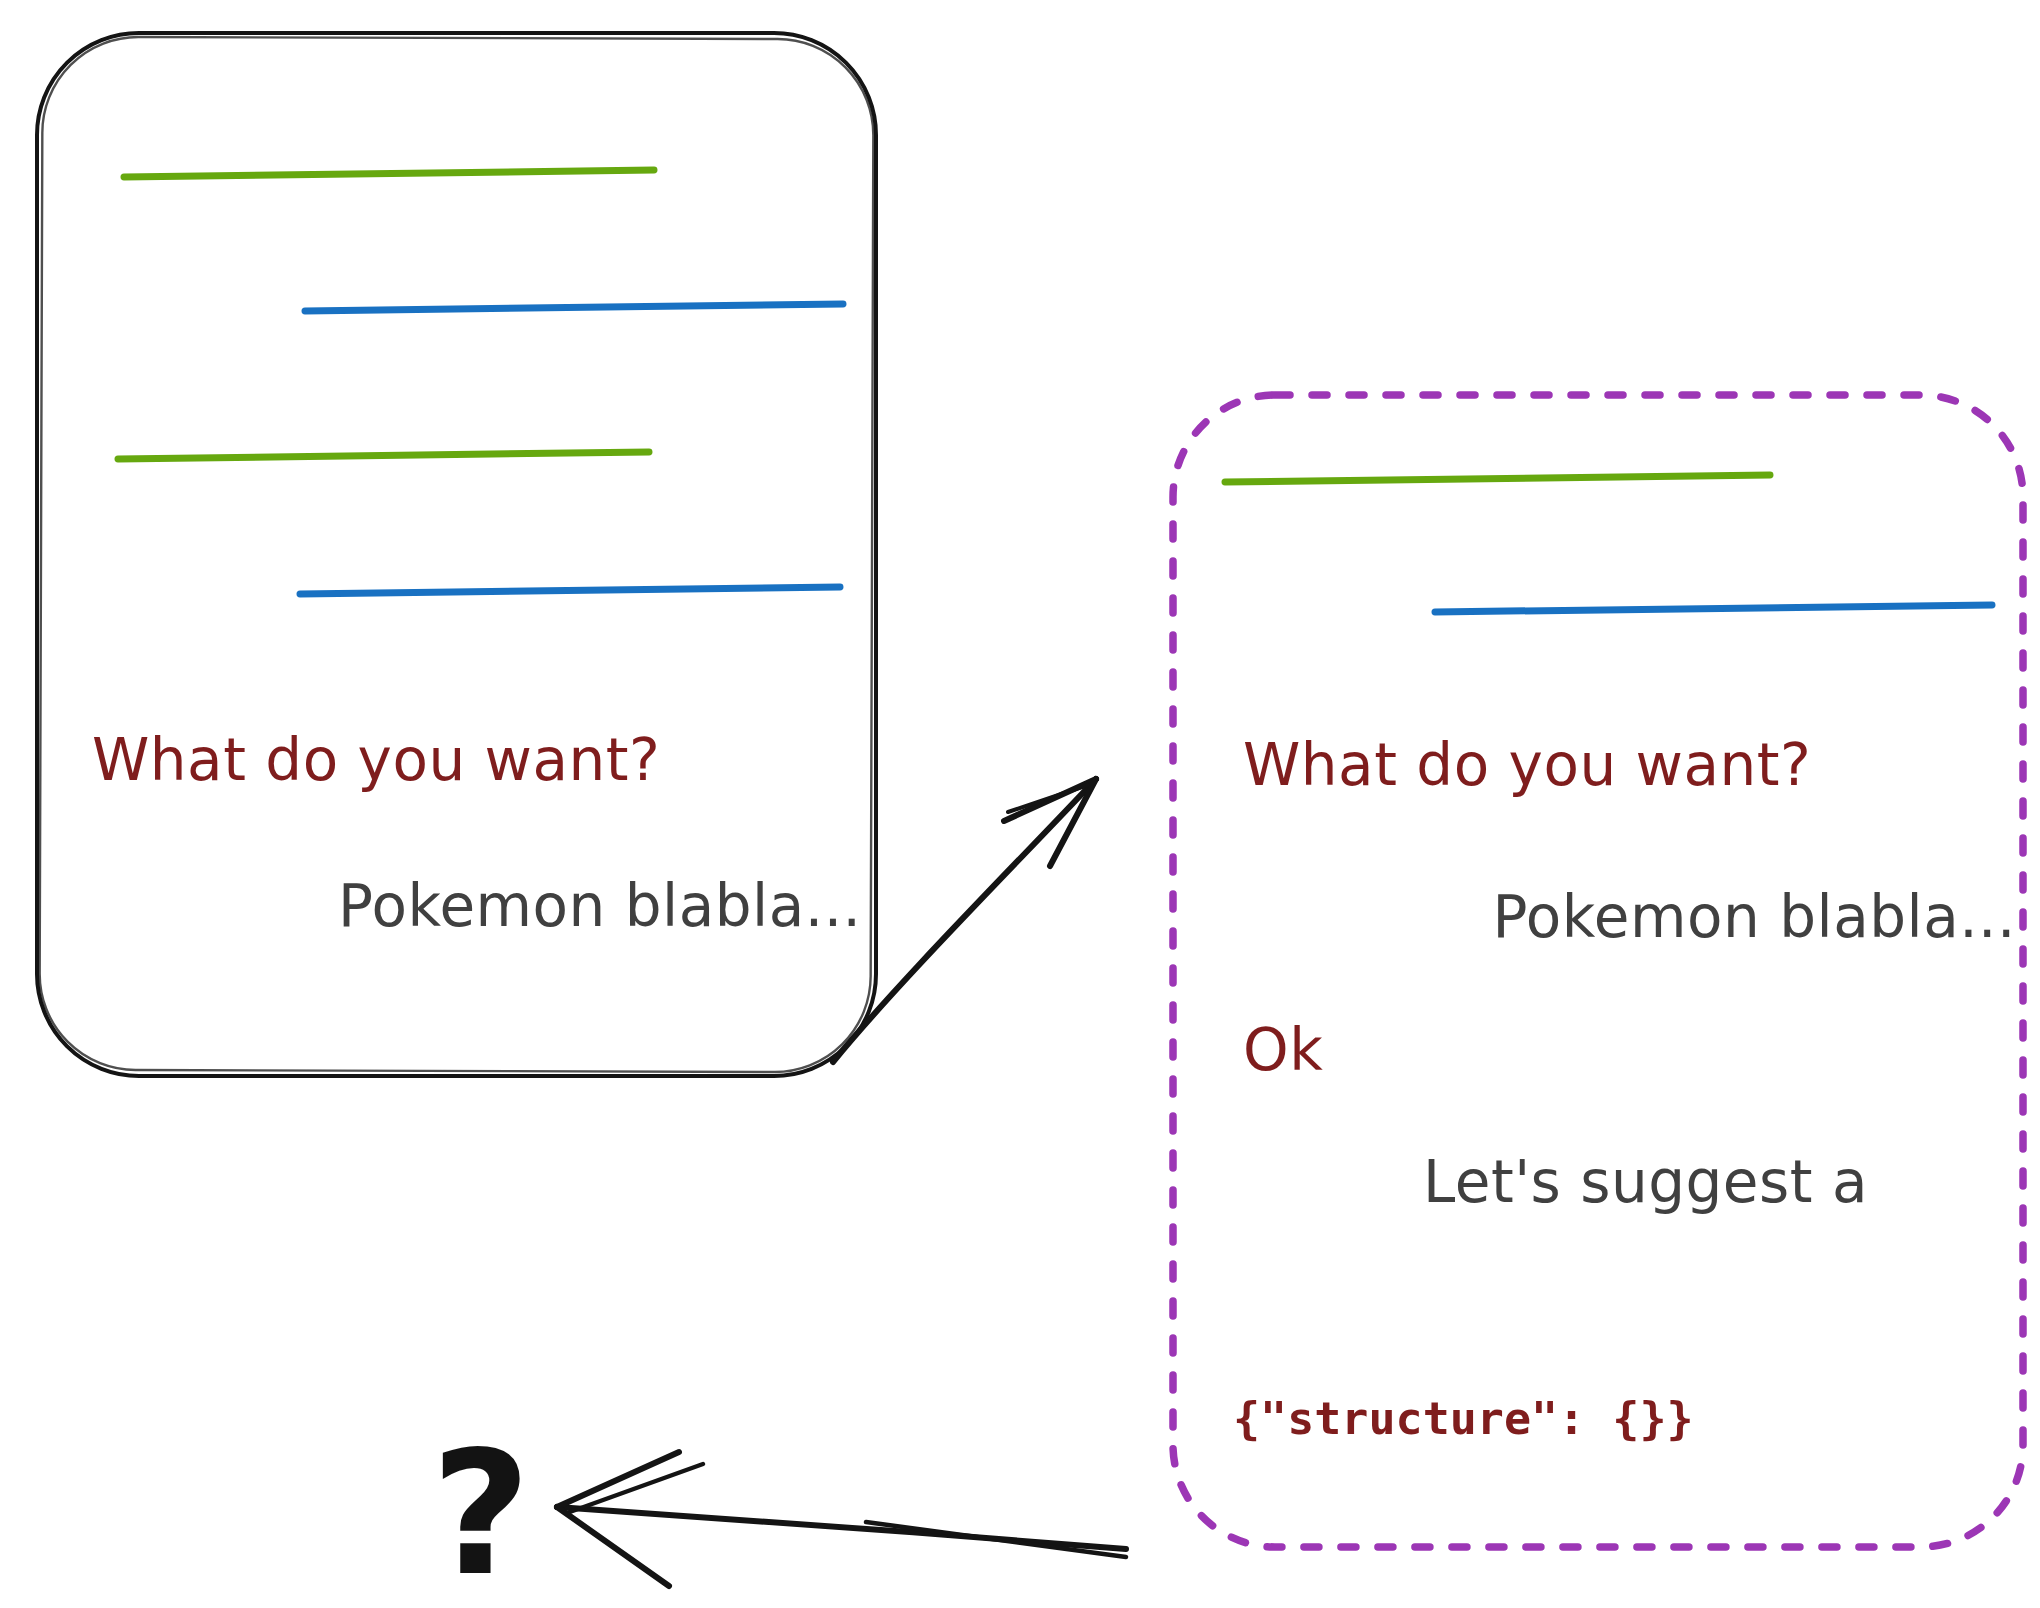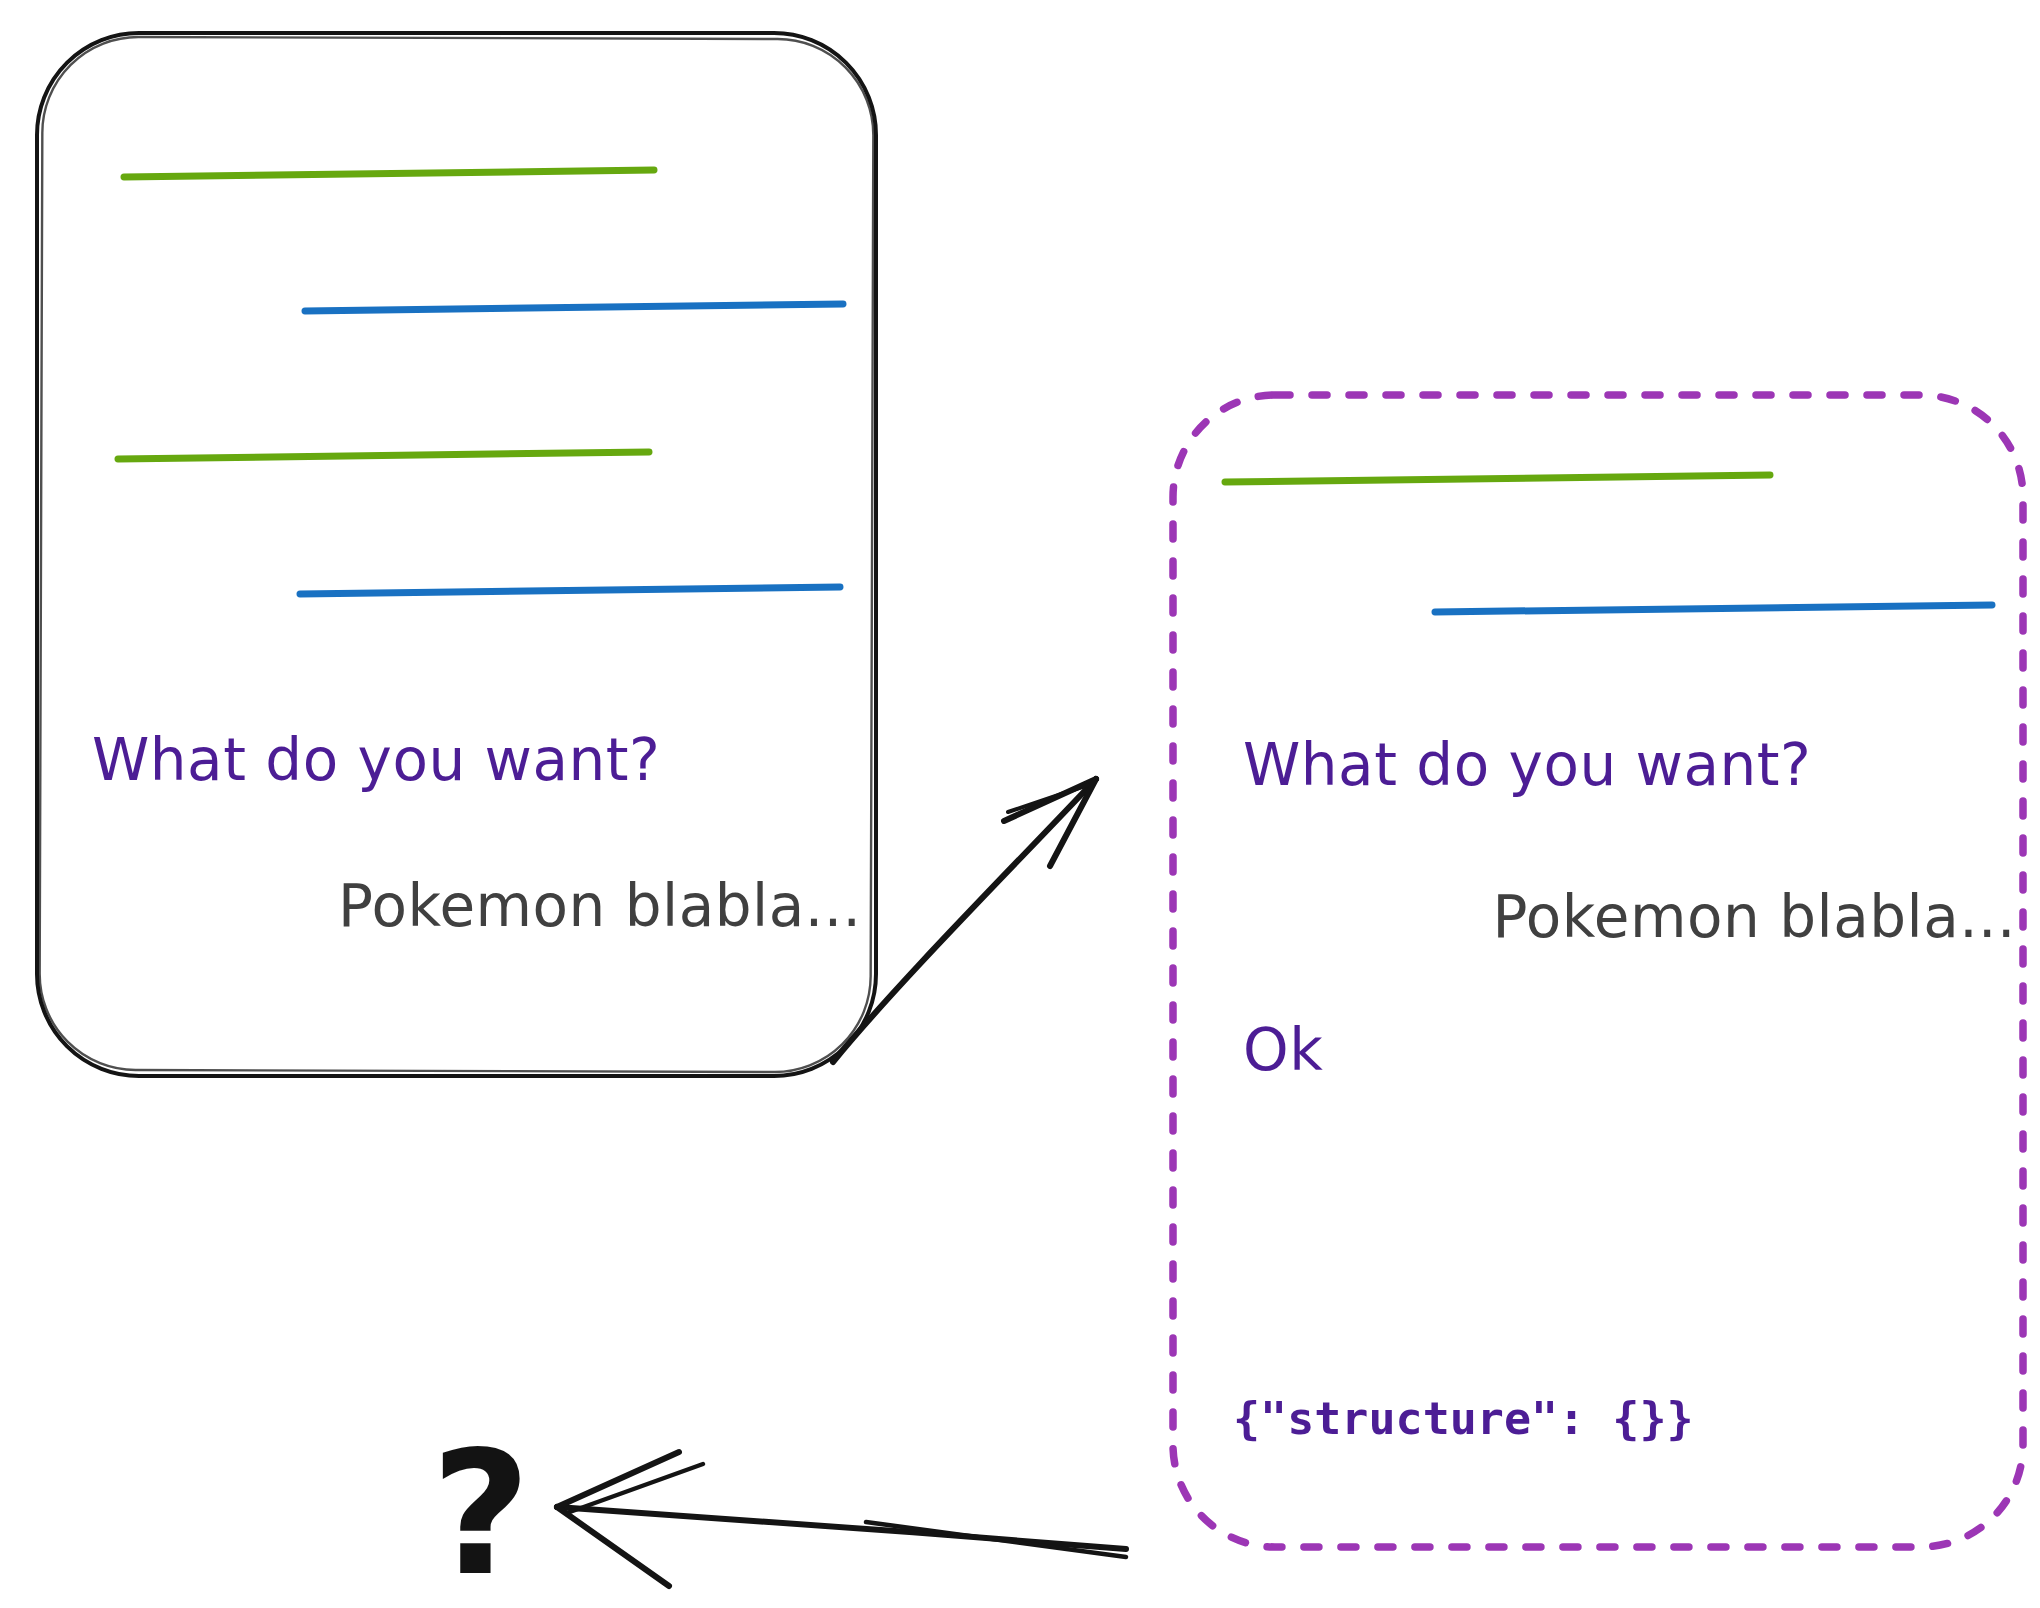--- a/index.html
+++ b/index.html
@@ -11,21 +11,21 @@
     font-family:"DejaVu Sans", sans-serif;
   }
   .stage > svg{position:absolute;left:0;top:0;}
   .txt{
     position:absolute;
     white-space:nowrap;
     line-height:1;
     letter-spacing:0.5px;
   }
   .hw{font-size:58px;}
-  .green{color:#4c1d95;}
+  .green{color:#7f1d1d;}
   .blue{color:#404040;}
   .mono{
     font-family:"DejaVu Sans Mono", monospace;
     font-weight:bold;
     font-size:45px;
     letter-spacing:0;
   }
   .qmark{
     font-size:172px;
     font-weight:bold;
@@ -75,19 +75,20 @@
   <div class="txt hw green" style="left:92px; top:731px;">What do you want?</div>
 
   <div class="txt hw blue" style="left:338px; top:877px;">Pokemon blabla...</div>
 
   <div class="txt hw green" style="left:1243px; top:736px;">What do you want?</div>
 
   <div class="txt hw blue right-anchor" style="right:24px; top:888px;">Pokemon blabla...</div>
 
   <div class="txt hw green" style="left:1243px; top:1021px;">Ok</div>
 
+  <div class="txt hw blue right-anchor" style="right:172px; top:1153px;">Let's suggest a</div>
 
 
   <div class="txt mono green" style="left:1233px; top:1396px;">{"structure": {}}</div>
 
   <div class="txt qmark" style="left:431px; top:1428px;">?</div>
 
 </div>
 
 </body></html>

